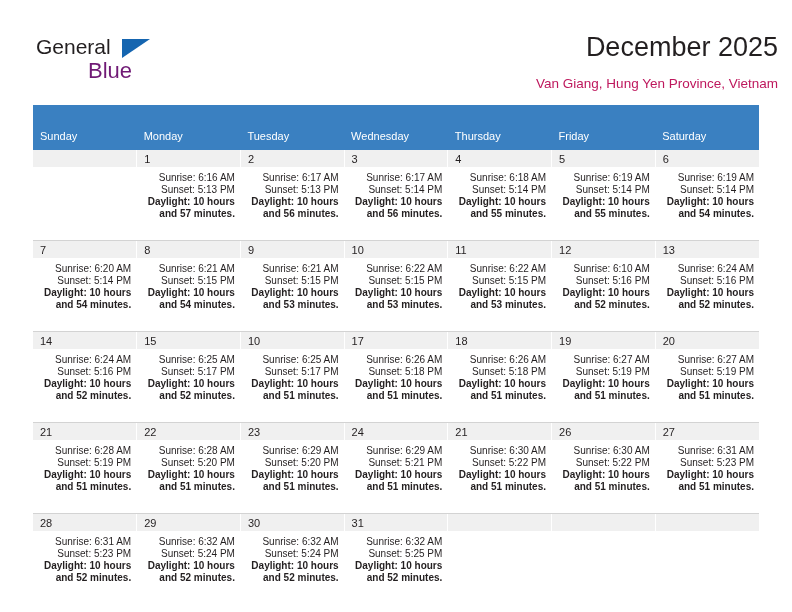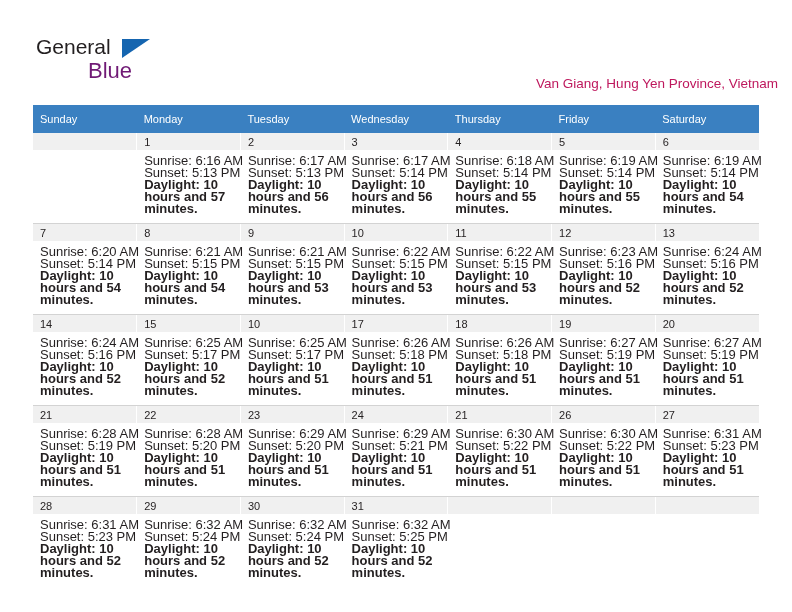--- a/index.html
+++ b/index.html
@@ -91,21 +91,21 @@
     width: 726px;
     border-collapse: collapse;
     table-layout: fixed;
   }
   .calendar th {
     background: #3a80c1;
     color: #ffffff;
     font-weight: normal;
     font-size: 11px;
     text-align: left;
-    padding: 5px 0 5px 7px;
+    padding: 22px 0 5px 7px;
     height: 18px;
     border: none;
   }
   .calendar td {
     vertical-align: top;
     padding: 0;
     border-right: 1px solid #ffffff;
     border-bottom: 1px solid #d3d3d3;
     height: 90px;
     box-sizing: border-box;
@@ -126,40 +126,42 @@
     font-size: 11px;
     color: #231f20;
     border-bottom: 1px solid #ffffff;
     box-sizing: border-box;
   }
   .cell-empty .daynum-band {
     background: #f0f0f0;
   }
   .cell-body {
     padding: 4px 5px 0 7px;
-    font-size: 13px;
+    font-size: 10px;
     line-height: 11.9px;
     color: #231f20;
+    text-align: right;
   }
   .cell-body div { white-space: nowrap; }
   .daylight-line { white-space: normal !important; font-weight: bold; }
 </style>
 </head>
 <body>
 
 <div class="page">
 
   <div class="header">
 
     <div class="logo">
       <span class="logo-general">General</span>
       <span class="logo-tri"></span>
       <span class="logo-blue">Blue</span>
     </div>
 
+    <div class="title">December 2025</div>
     <div class="subtitle">Van Giang, Hung Yen Province, Vietnam</div>
   </div>
 
   <table class="calendar">
     <thead>
       <tr>
         <th>Sunday</th>
         <th>Monday</th>
         <th>Tuesday</th>
         <th>Wednesday</th>
@@ -284,21 +286,21 @@
                 <div>Sunrise: 6:22 AM</div>
                 <div>Sunset: 5:15 PM</div>
                 <div class="daylight-line">Daylight: 10 hours and 53 minutes.</div>
               </div>
             </div>
           </td>
           <td>
             <div class="cell-inner">
               <div class="daynum-band">12</div>
               <div class="cell-body">
-                <div>Sunrise: 6:23 AM</div>
+                <div>Sunrise: 6:10 AM</div>
                 <div>Sunset: 5:16 PM</div>
                 <div class="daylight-line">Daylight: 10 hours and 52 minutes.</div>
               </div>
             </div>
           </td>
           <td>
             <div class="cell-inner">
               <div class="daynum-band">13</div>
               <div class="cell-body">
                 <div>Sunrise: 6:24 AM</div>

